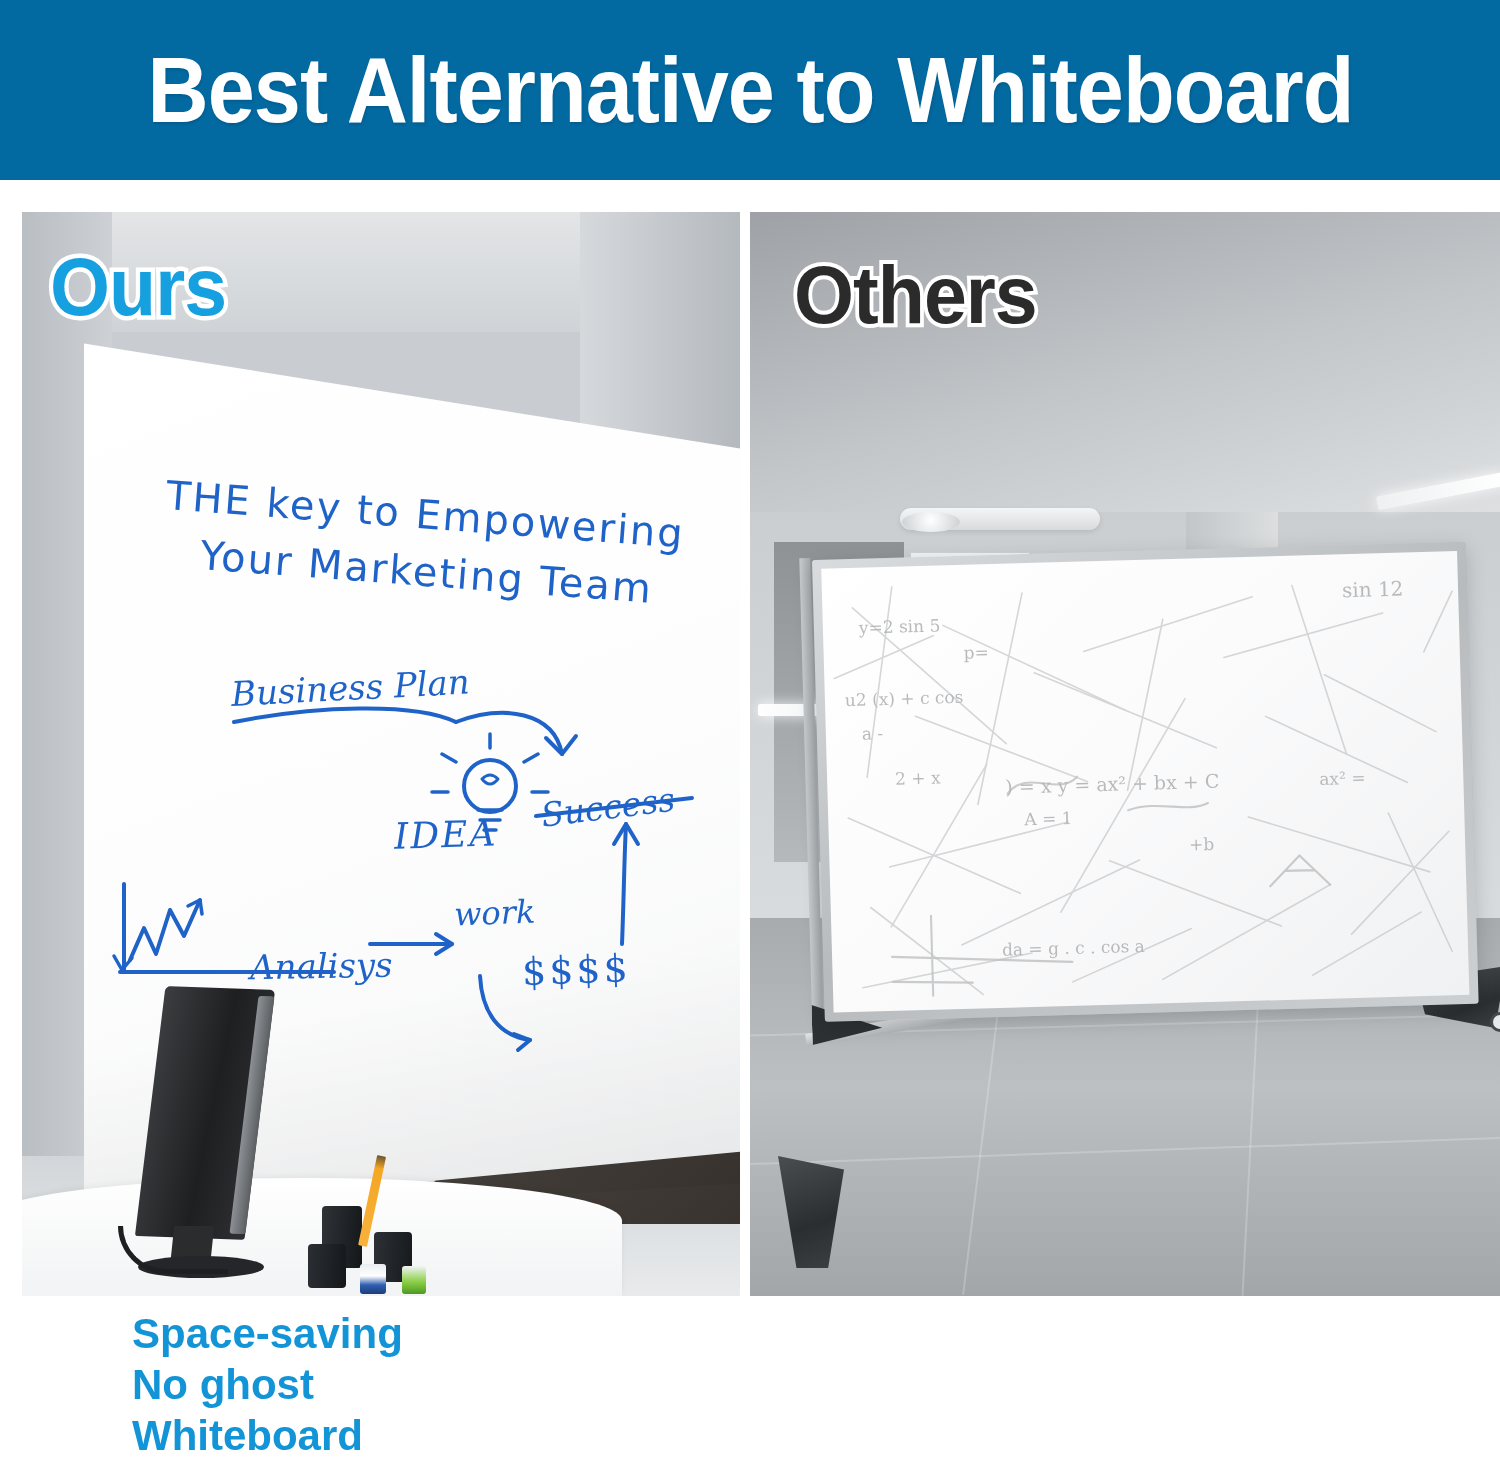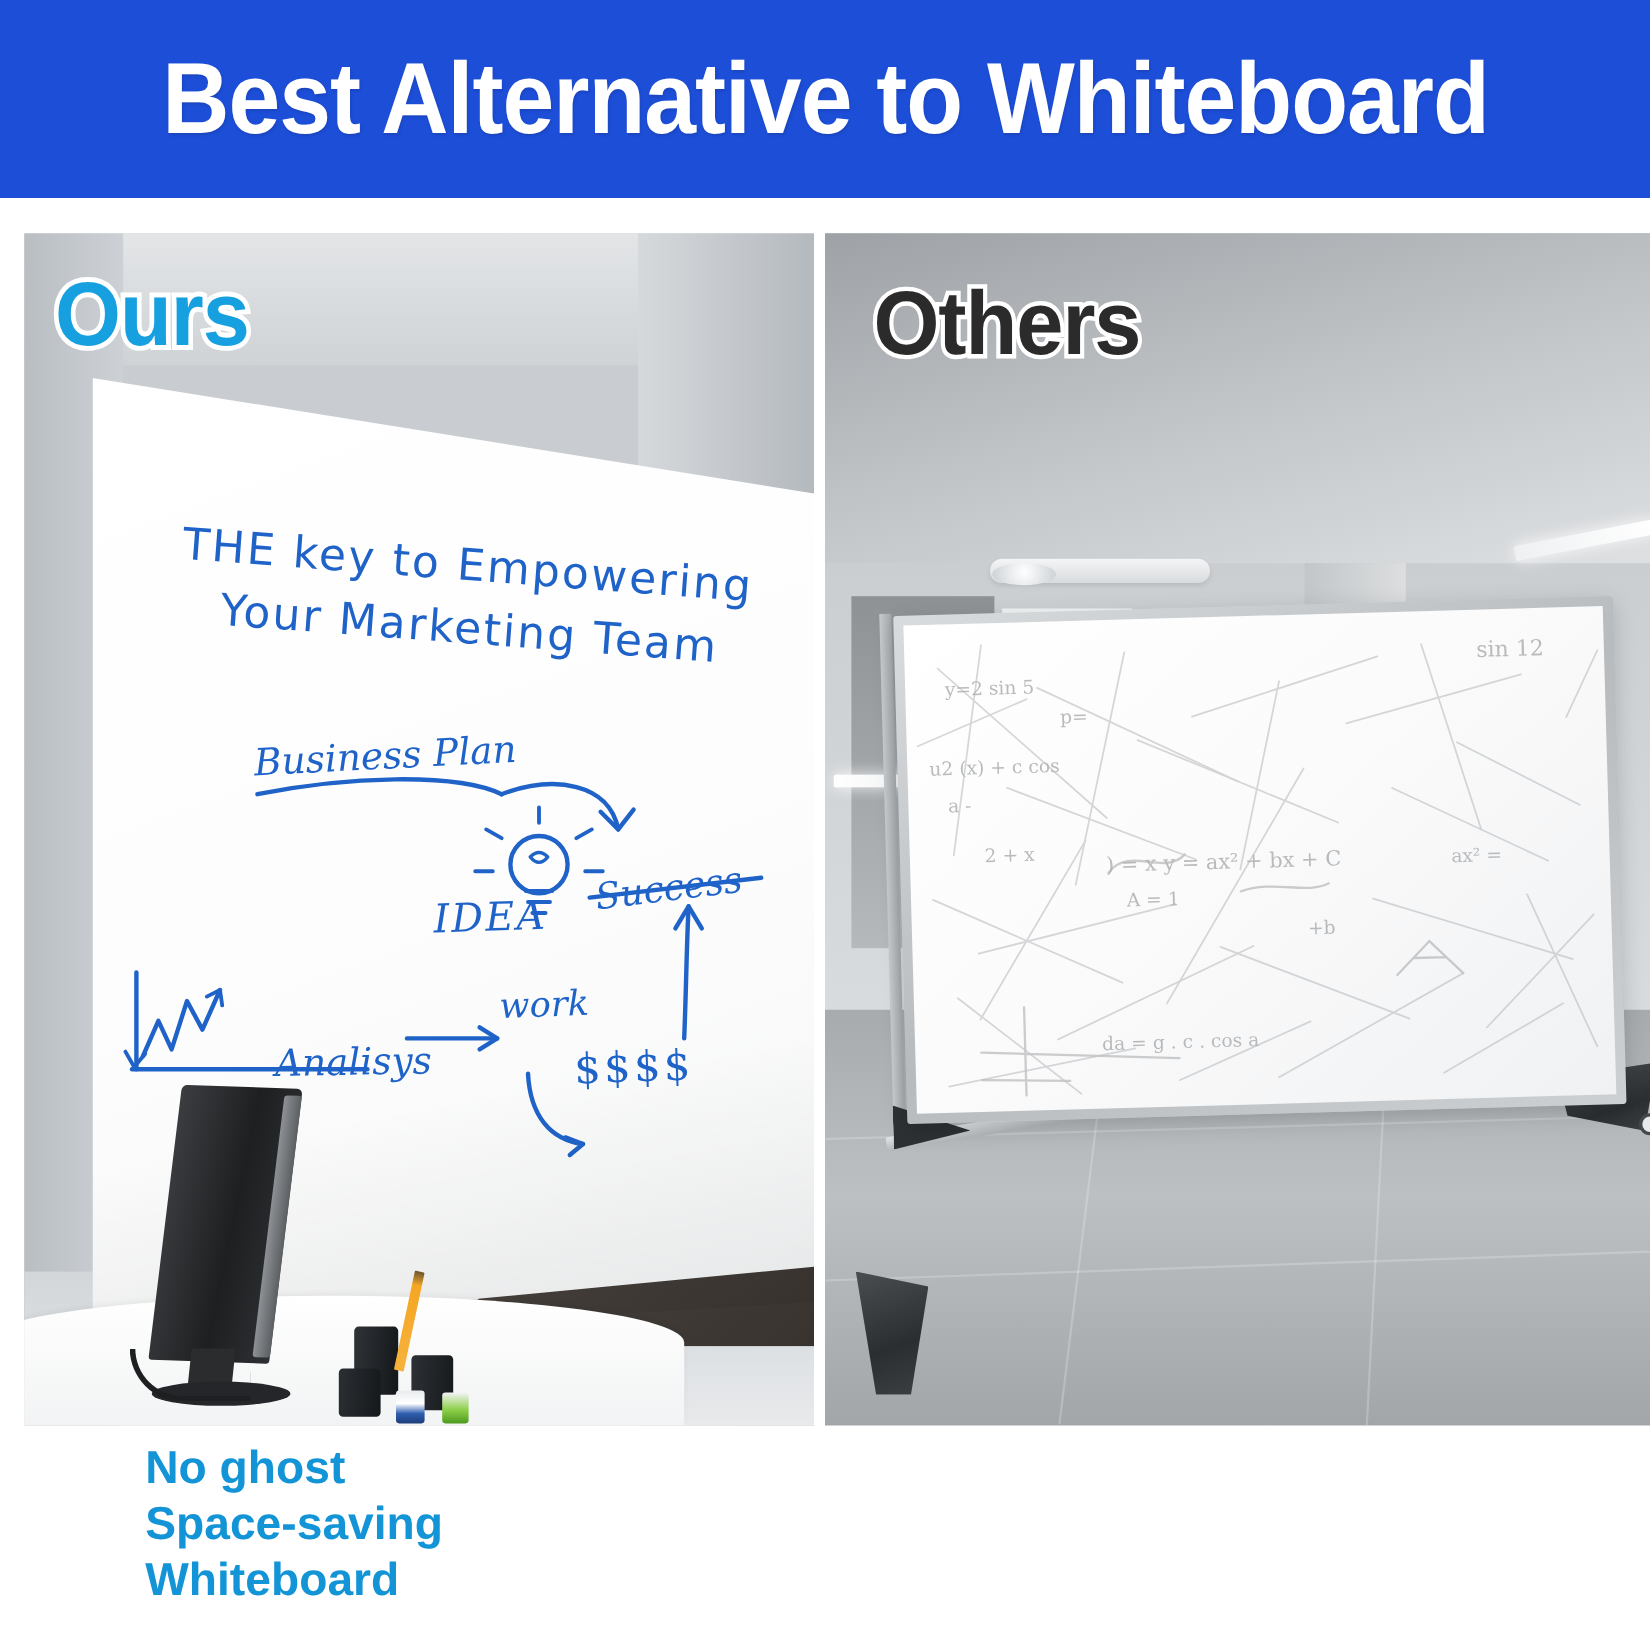--- a/index.html
+++ b/index.html
@@ -7,21 +7,21 @@
   html,body{ background:#ffffff; }
   body{
     width:1500px; height:1484px;
     font-family:"Liberation Sans", sans-serif;
     overflow:hidden; position:relative;
   }
 
   
   #header-banner{
     position:absolute; left:0; top:0; width:1500px; height:180px;
-    background:#1d4ed8;
+    background:#0369a1;
     display:flex; align-items:center; justify-content:center;
   }
   #header-title{
     font-family:"Liberation Sans", sans-serif;
     font-weight:bold; font-size:92px; color:#ffffff;
     letter-spacing:-1px;
     transform:scaleX(0.92);
     white-space:nowrap;
     text-shadow:1px 2px 3px rgba(0,0,0,0.12);
   }
@@ -475,22 +475,22 @@
     </div>
 
     <div class="panel-label" id="label-others">Others</div>
   </div>
 </div>
 
 <div id="bottom-row">
 
   <div class="bottom-col" id="bottom-ours">
     <div class="bullet-list" id="bullets-ours">
+      <div class="bullet-line">Space-saving</div>
       <div class="bullet-line">No ghost</div>
-      <div class="bullet-line">Space-saving</div>
       <div class="bullet-line">Whiteboard</div>
     </div>
   </div>
 
   <div class="bottom-col" id="bottom-others">
     
   </div>
 
 </div>
 

